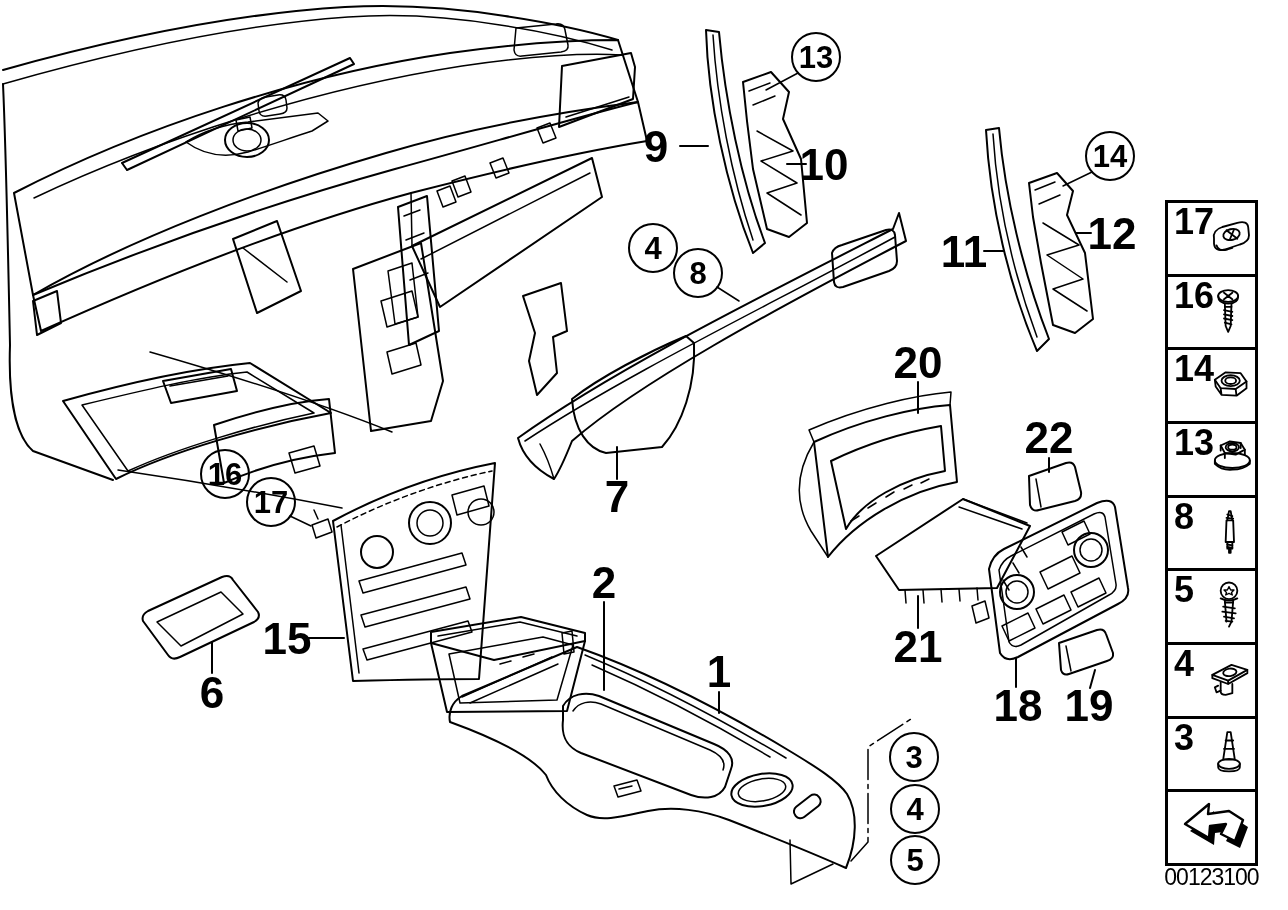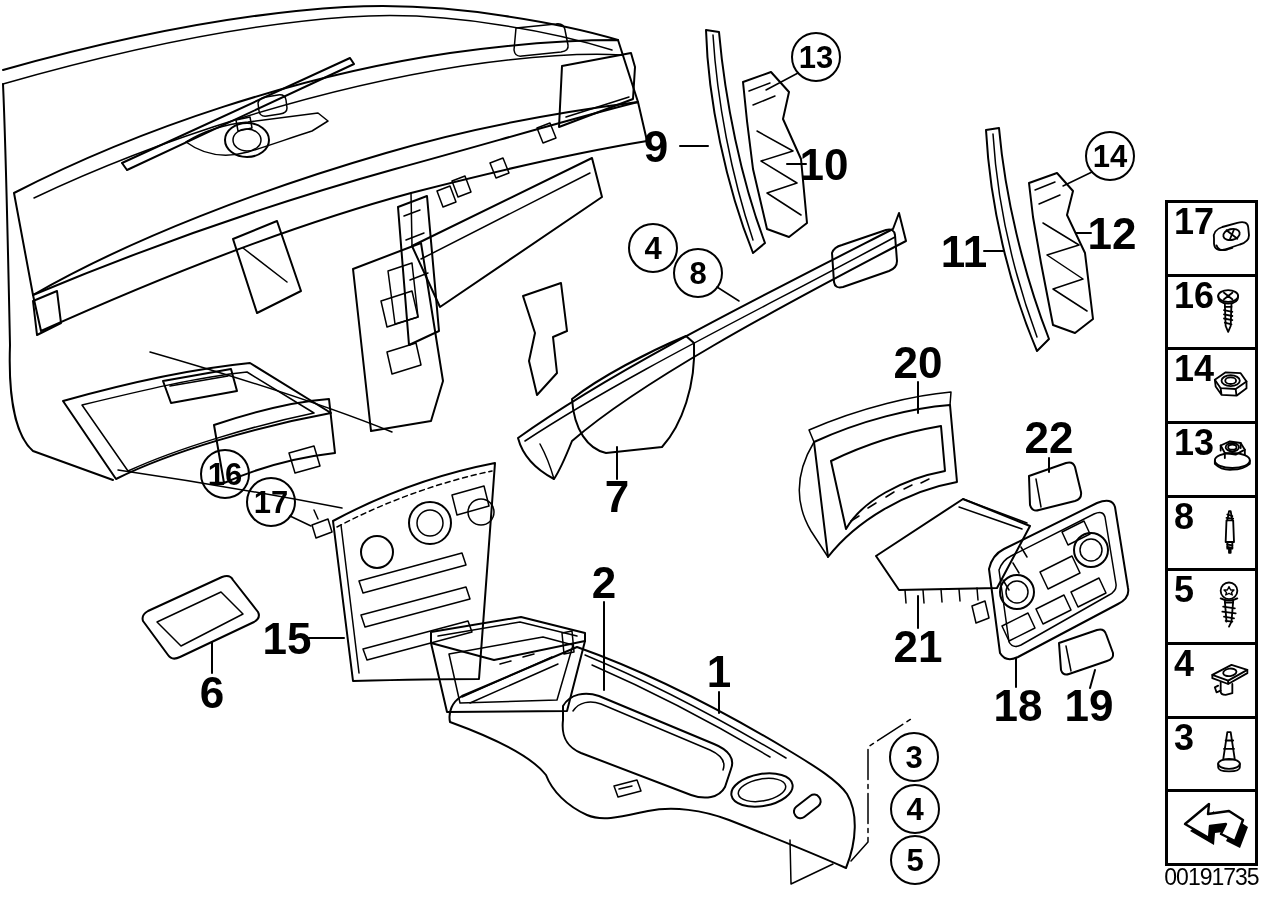--- a/index.html
+++ b/index.html
@@ -365,15 +365,15 @@
 
   <div class="fcell arrowcell">
     <svg class="ficon" width="86" height="66" viewBox="0 0 86 66">
       <path d="M14,30 L38,10 L37,20 L58,17 L72,26 L64,47 L50,40 L55,30 L39,32 L38,44 Z" fill="#000" stroke="none" transform="translate(5,7)"></path>
       <path d="M14,30 L38,10 L37,20 L58,17 L72,26 L64,47 L50,40 L55,30 L39,32 L38,44 Z" fill="#fff" stroke="#000" stroke-width="2.4" stroke-linejoin="round"></path>
     </svg>
   </div>
 
 </div>
 
-<div class="footer-id">00191735</div>
+<div class="footer-id">00123100</div>
 
 </div>
 
 </body></html>

